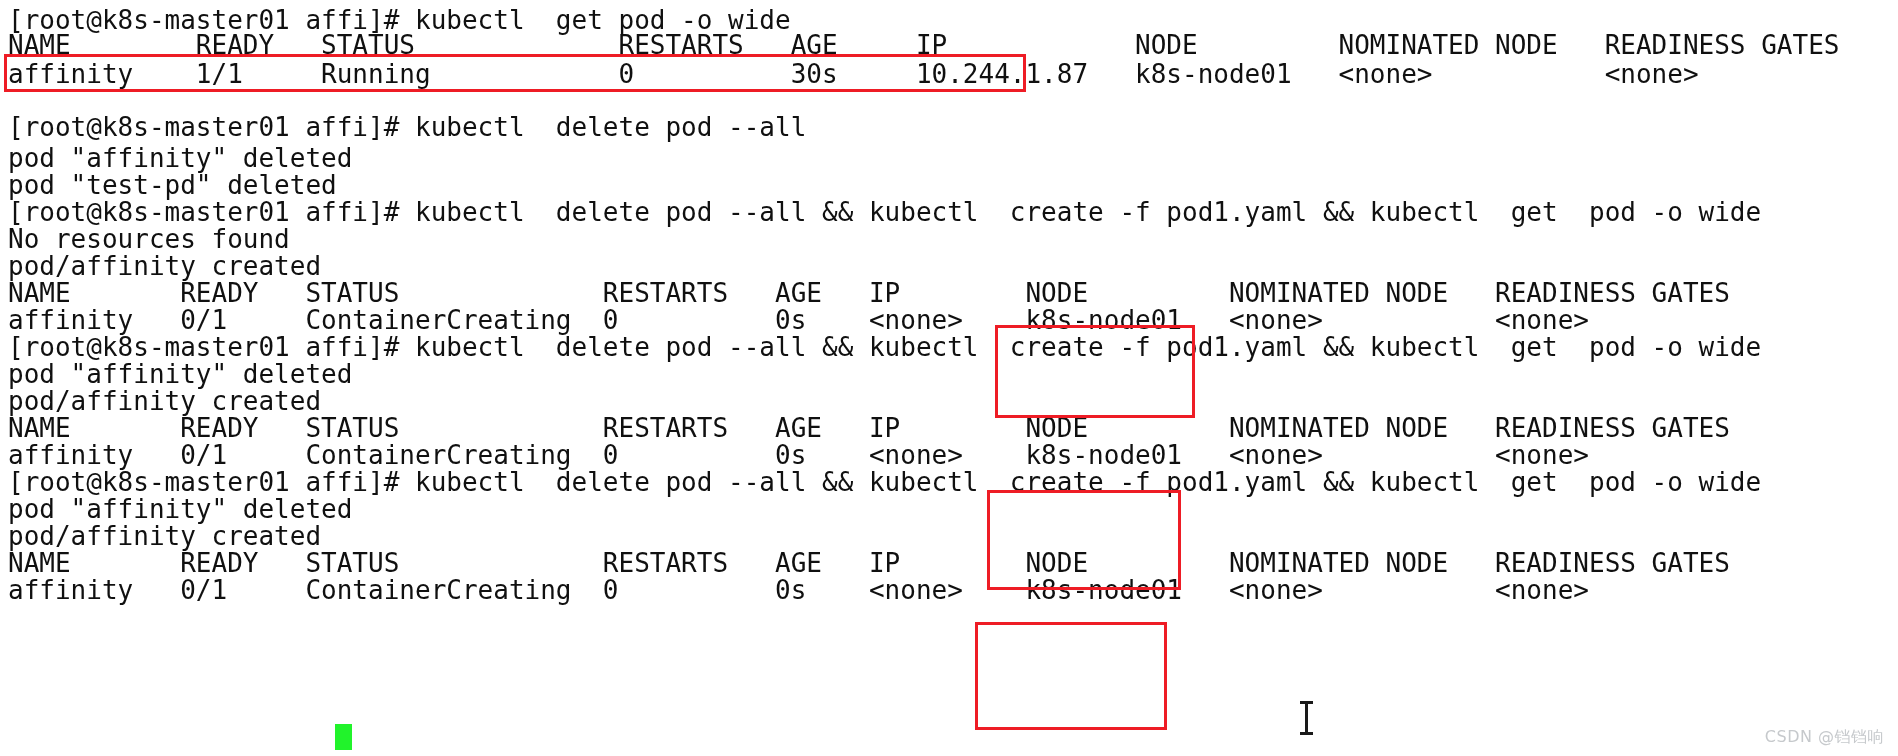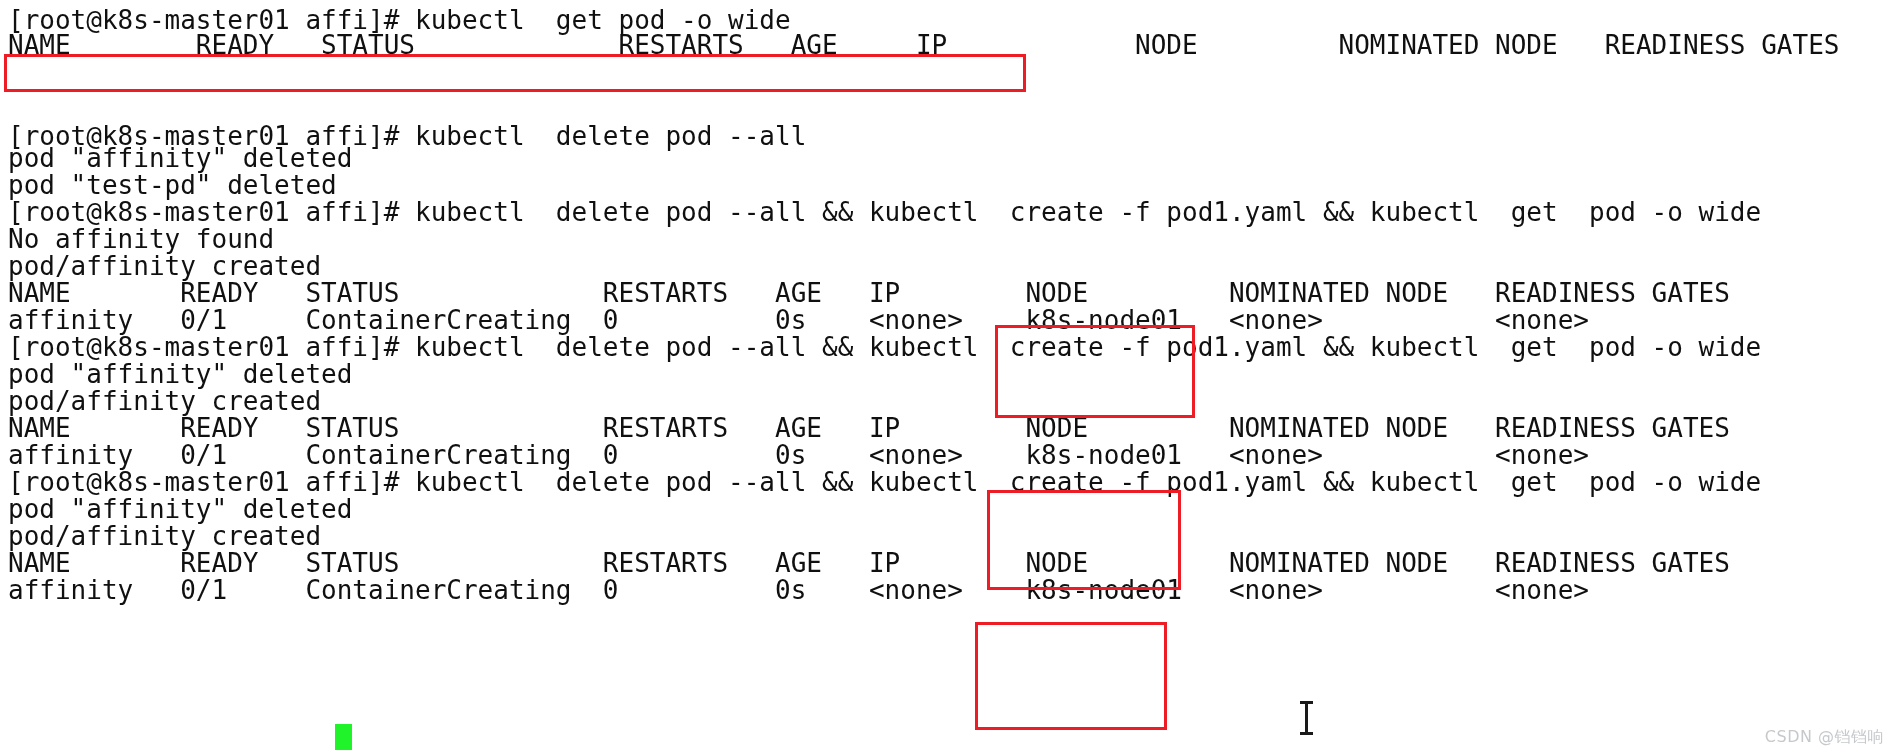--- a/index.html
+++ b/index.html
@@ -81,25 +81,26 @@
 </style>
 </head>
 <body>
 
 <div id="screen">
 
   <div id="terminal" style="background: rgb(255, 255, 255);">
 
     <div class="line" style="top: 4px; color: rgb(16, 16, 16);">[root@k8s-master01 affi]# kubectl  get pod -o wide</div>
     <div class="line" style="top: 29px; color: rgb(16, 16, 16);">NAME        READY   STATUS             RESTARTS   AGE     IP            NODE         NOMINATED NODE   READINESS GATES</div>
-    <div class="line" style="top: 120px; color: rgb(16, 16, 16); text-align: right;">[root@k8s-master01 affi]# kubectl  delete pod --all</div>
+    <div class="line" style="top: 58px; color: rgb(16, 16, 16);">affinity    1/1     Running            0          30s     10.244.1.87   k8s-node01   &lt;none&gt;           &lt;none&gt;</div>
+    <div class="line" style="top: 111px; color: rgb(16, 16, 16); text-align: right;">[root@k8s-master01 affi]# kubectl  delete pod --all</div>
     <div class="line" style="top: 142px; color: rgb(16, 16, 16);">pod "affinity" deleted</div>
     <div class="line" style="top: 169px; color: rgb(16, 16, 16);">pod "test-pd" deleted</div>
     <div class="line" style="top: 196px; color: rgb(16, 16, 16);">[root@k8s-master01 affi]# kubectl  delete pod --all &amp;&amp; kubectl  create -f pod1.yaml &amp;&amp; kubectl  get  pod -o wide</div>
-    <div class="line" style="top: 223px; color: rgb(16, 16, 16);">No affinity found</div>
+    <div class="line" style="top: 223px; color: rgb(16, 16, 16);">No resources found</div>
     <div class="line" style="top: 250px; color: rgb(16, 16, 16);">pod/affinity created</div>
     <div class="line" style="top: 277px; color: rgb(16, 16, 16);">NAME       READY   STATUS             RESTARTS   AGE   IP        NODE         NOMINATED NODE   READINESS GATES</div>
     <div class="line" style="top: 304px; color: rgb(16, 16, 16);">affinity   0/1     ContainerCreating  0          0s    &lt;none&gt;    k8s-node01   &lt;none&gt;           &lt;none&gt;</div>
     <div class="line" style="top: 331px; color: rgb(16, 16, 16);">[root@k8s-master01 affi]# kubectl  delete pod --all &amp;&amp; kubectl  create -f pod1.yaml &amp;&amp; kubectl  get  pod -o wide</div>
     <div class="line" style="top: 358px; color: rgb(16, 16, 16);">pod "affinity" deleted</div>
     <div class="line" style="top: 385px; color: rgb(16, 16, 16);">pod/affinity created</div>
     <div class="line" style="top: 412px; color: rgb(16, 16, 16);">NAME       READY   STATUS             RESTARTS   AGE   IP        NODE         NOMINATED NODE   READINESS GATES</div>
     <div class="line" style="top: 439px; color: rgb(16, 16, 16);">affinity   0/1     ContainerCreating  0          0s    &lt;none&gt;    k8s-node01   &lt;none&gt;           &lt;none&gt;</div>
     <div class="line" style="top: 466px; color: rgb(16, 16, 16);">[root@k8s-master01 affi]# kubectl  delete pod --all &amp;&amp; kubectl  create -f pod1.yaml &amp;&amp; kubectl  get  pod -o wide</div>
     <div class="line" style="top: 493px; color: rgb(16, 16, 16);">pod "affinity" deleted</div>

